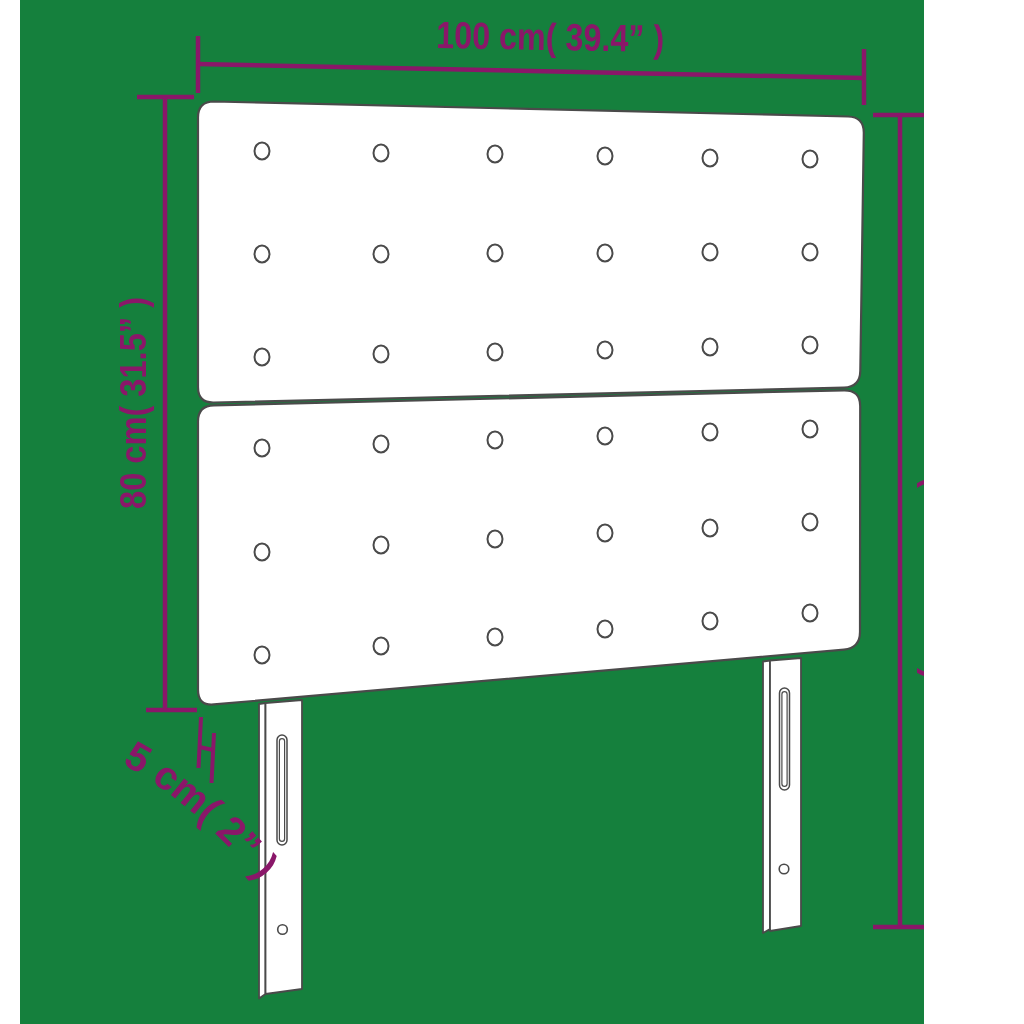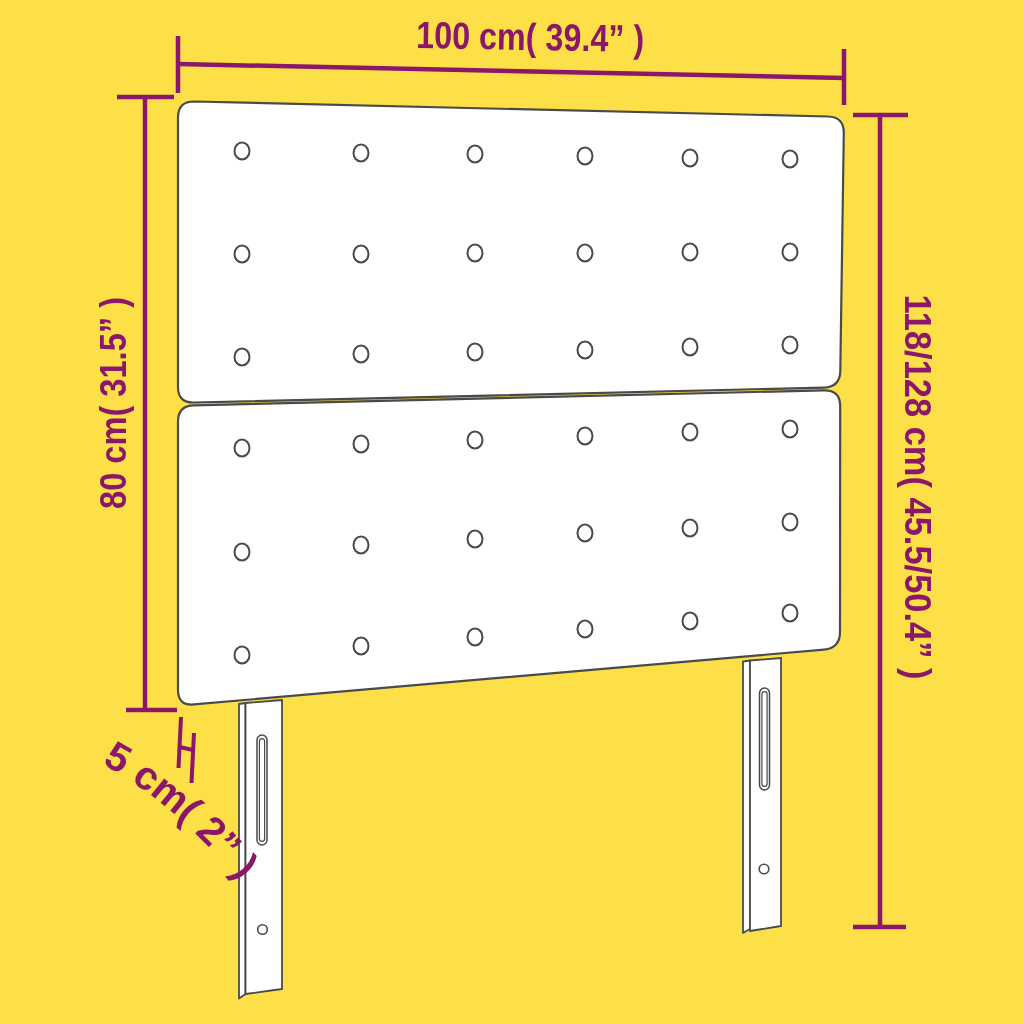--- a/index.html
+++ b/index.html
@@ -2,25 +2,26 @@
 <html><head>
 <meta charset="utf-8">
 <style>
   html, body {
     margin: 0;
     padding: 0;
     background: #ffffff;
   }
   .stage {
     position: relative;
-    width: 1024px;
+    width: 904px;
     height: 1024px;
-    background: #fde047;
+    background: #15803d;
     overflow: hidden;
     font-family: "Liberation Sans", sans-serif;
+    margin-left: 20px;
   }
   svg text {
     font-family: "Liberation Sans", "DejaVu Sans", sans-serif;
     font-weight: bold;
   }
 </style>
 </head>
 <body>
 
 <div class="stage">

